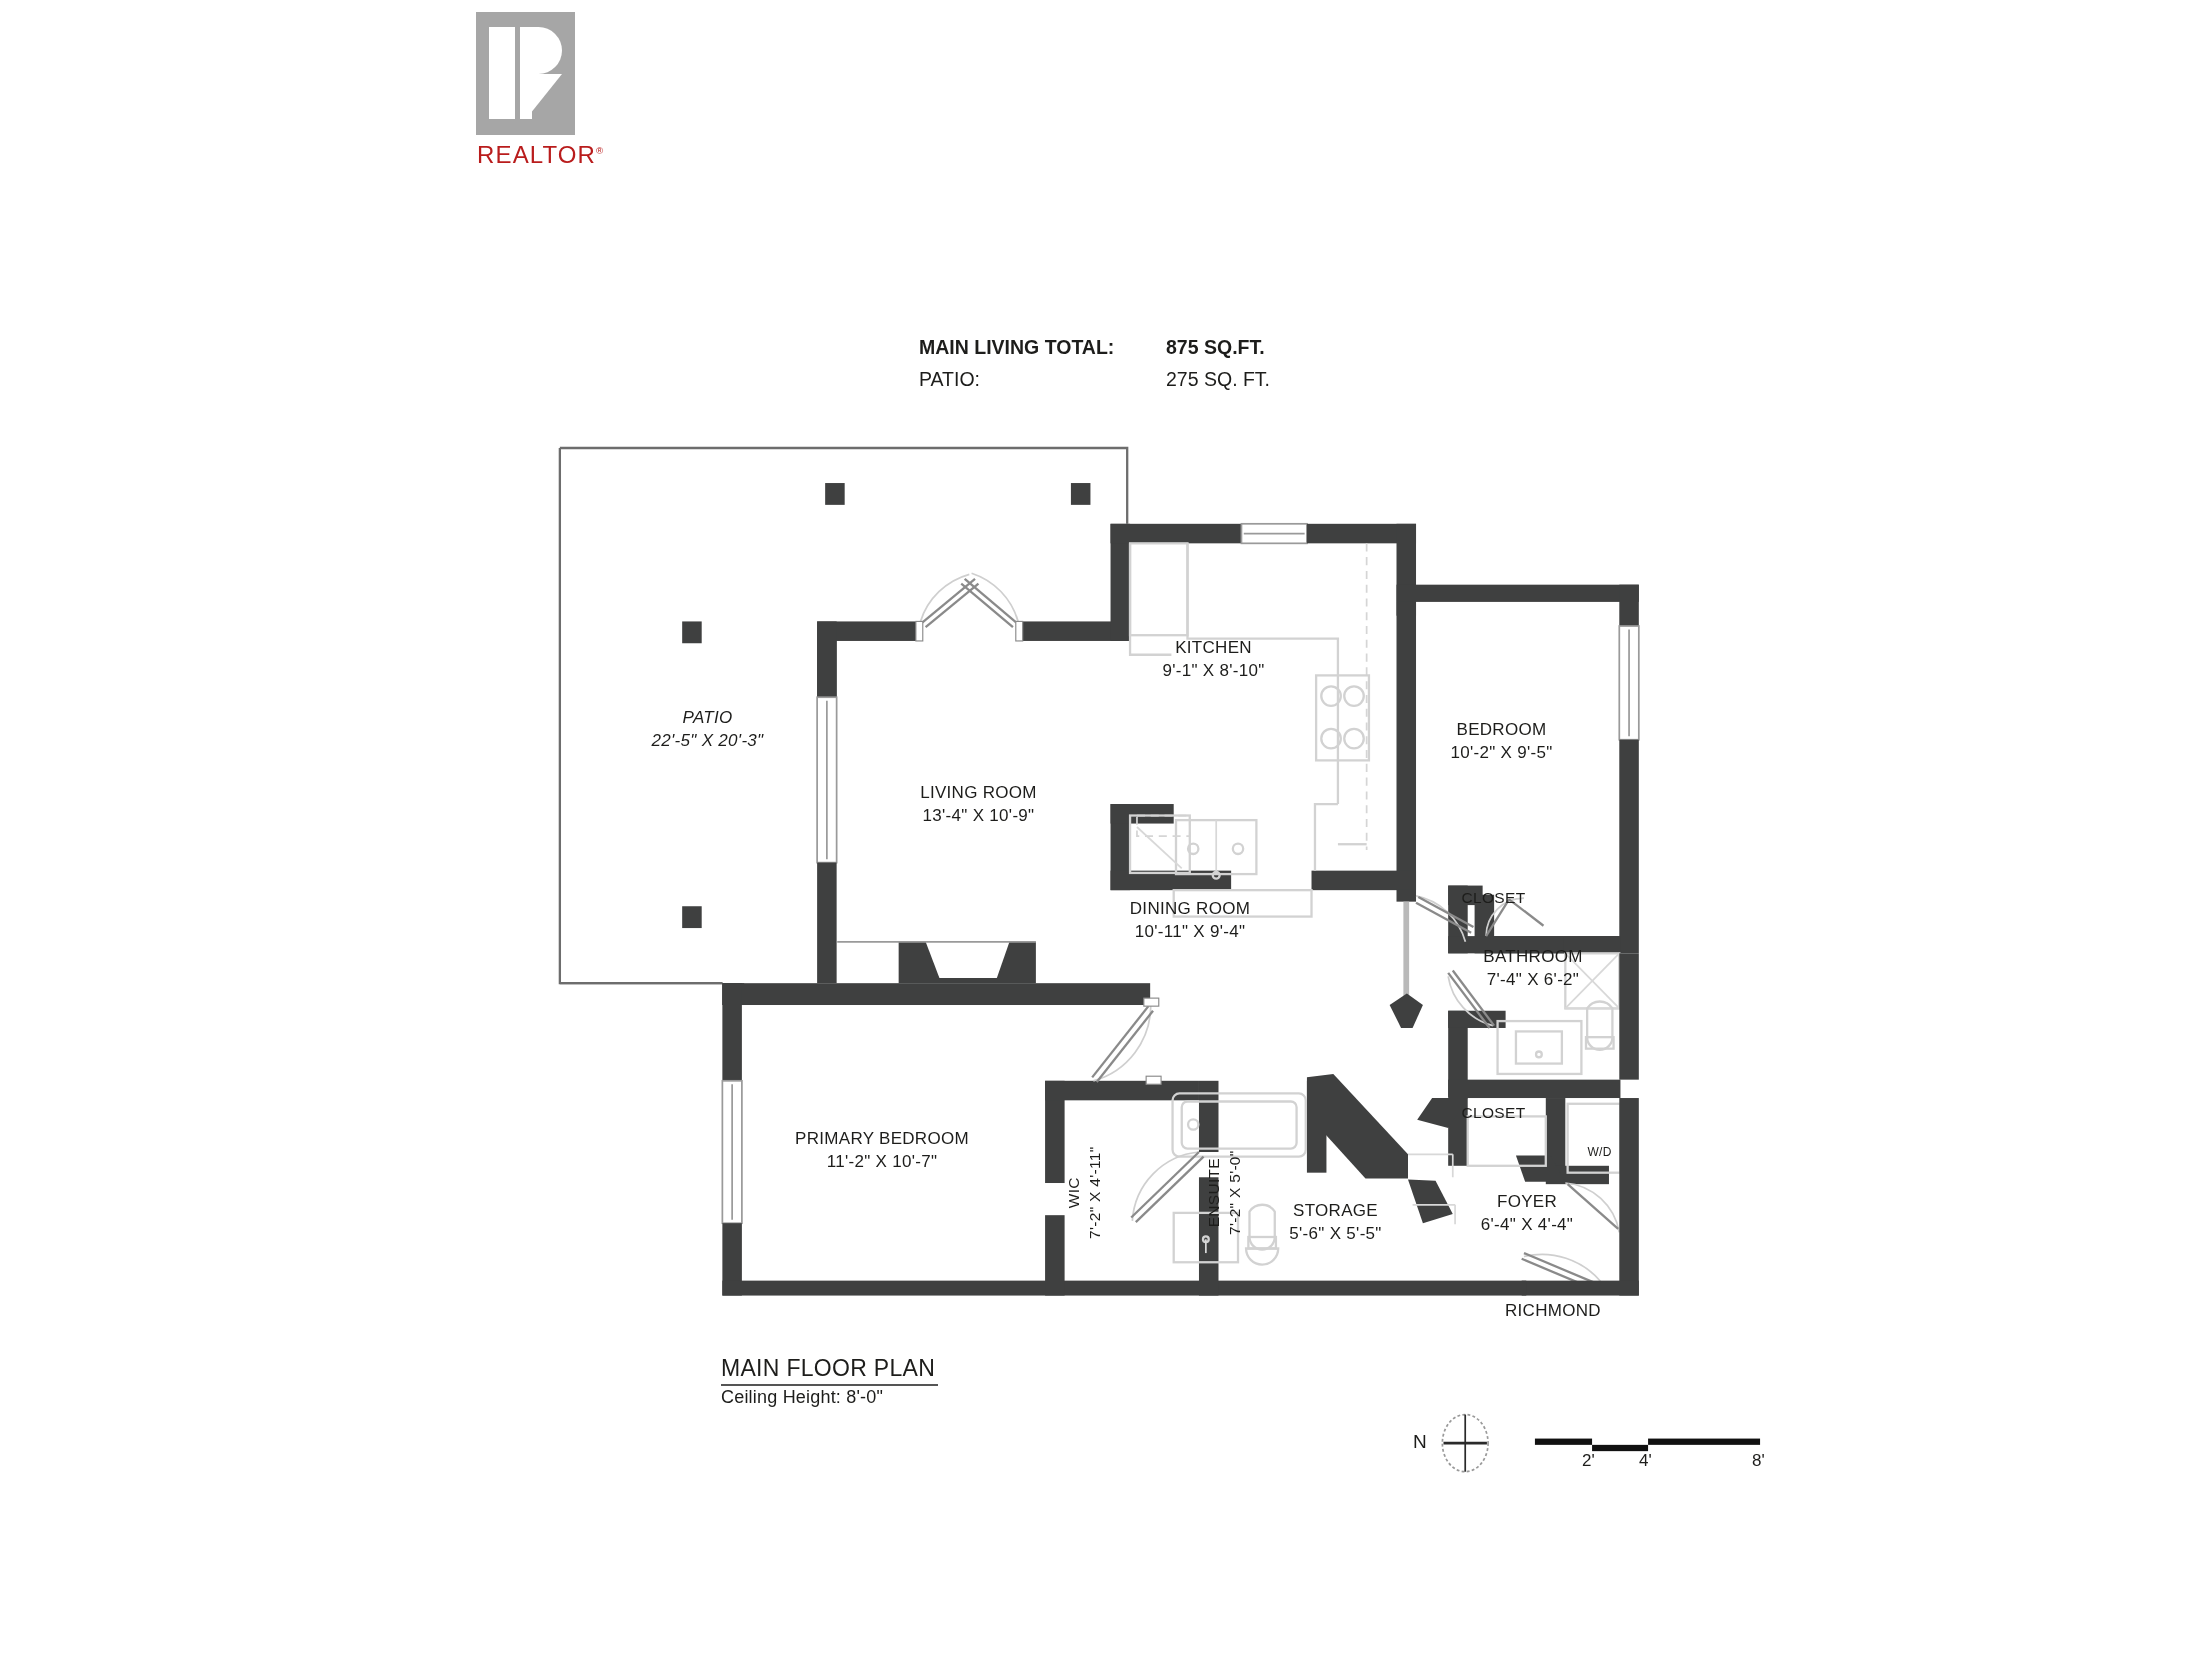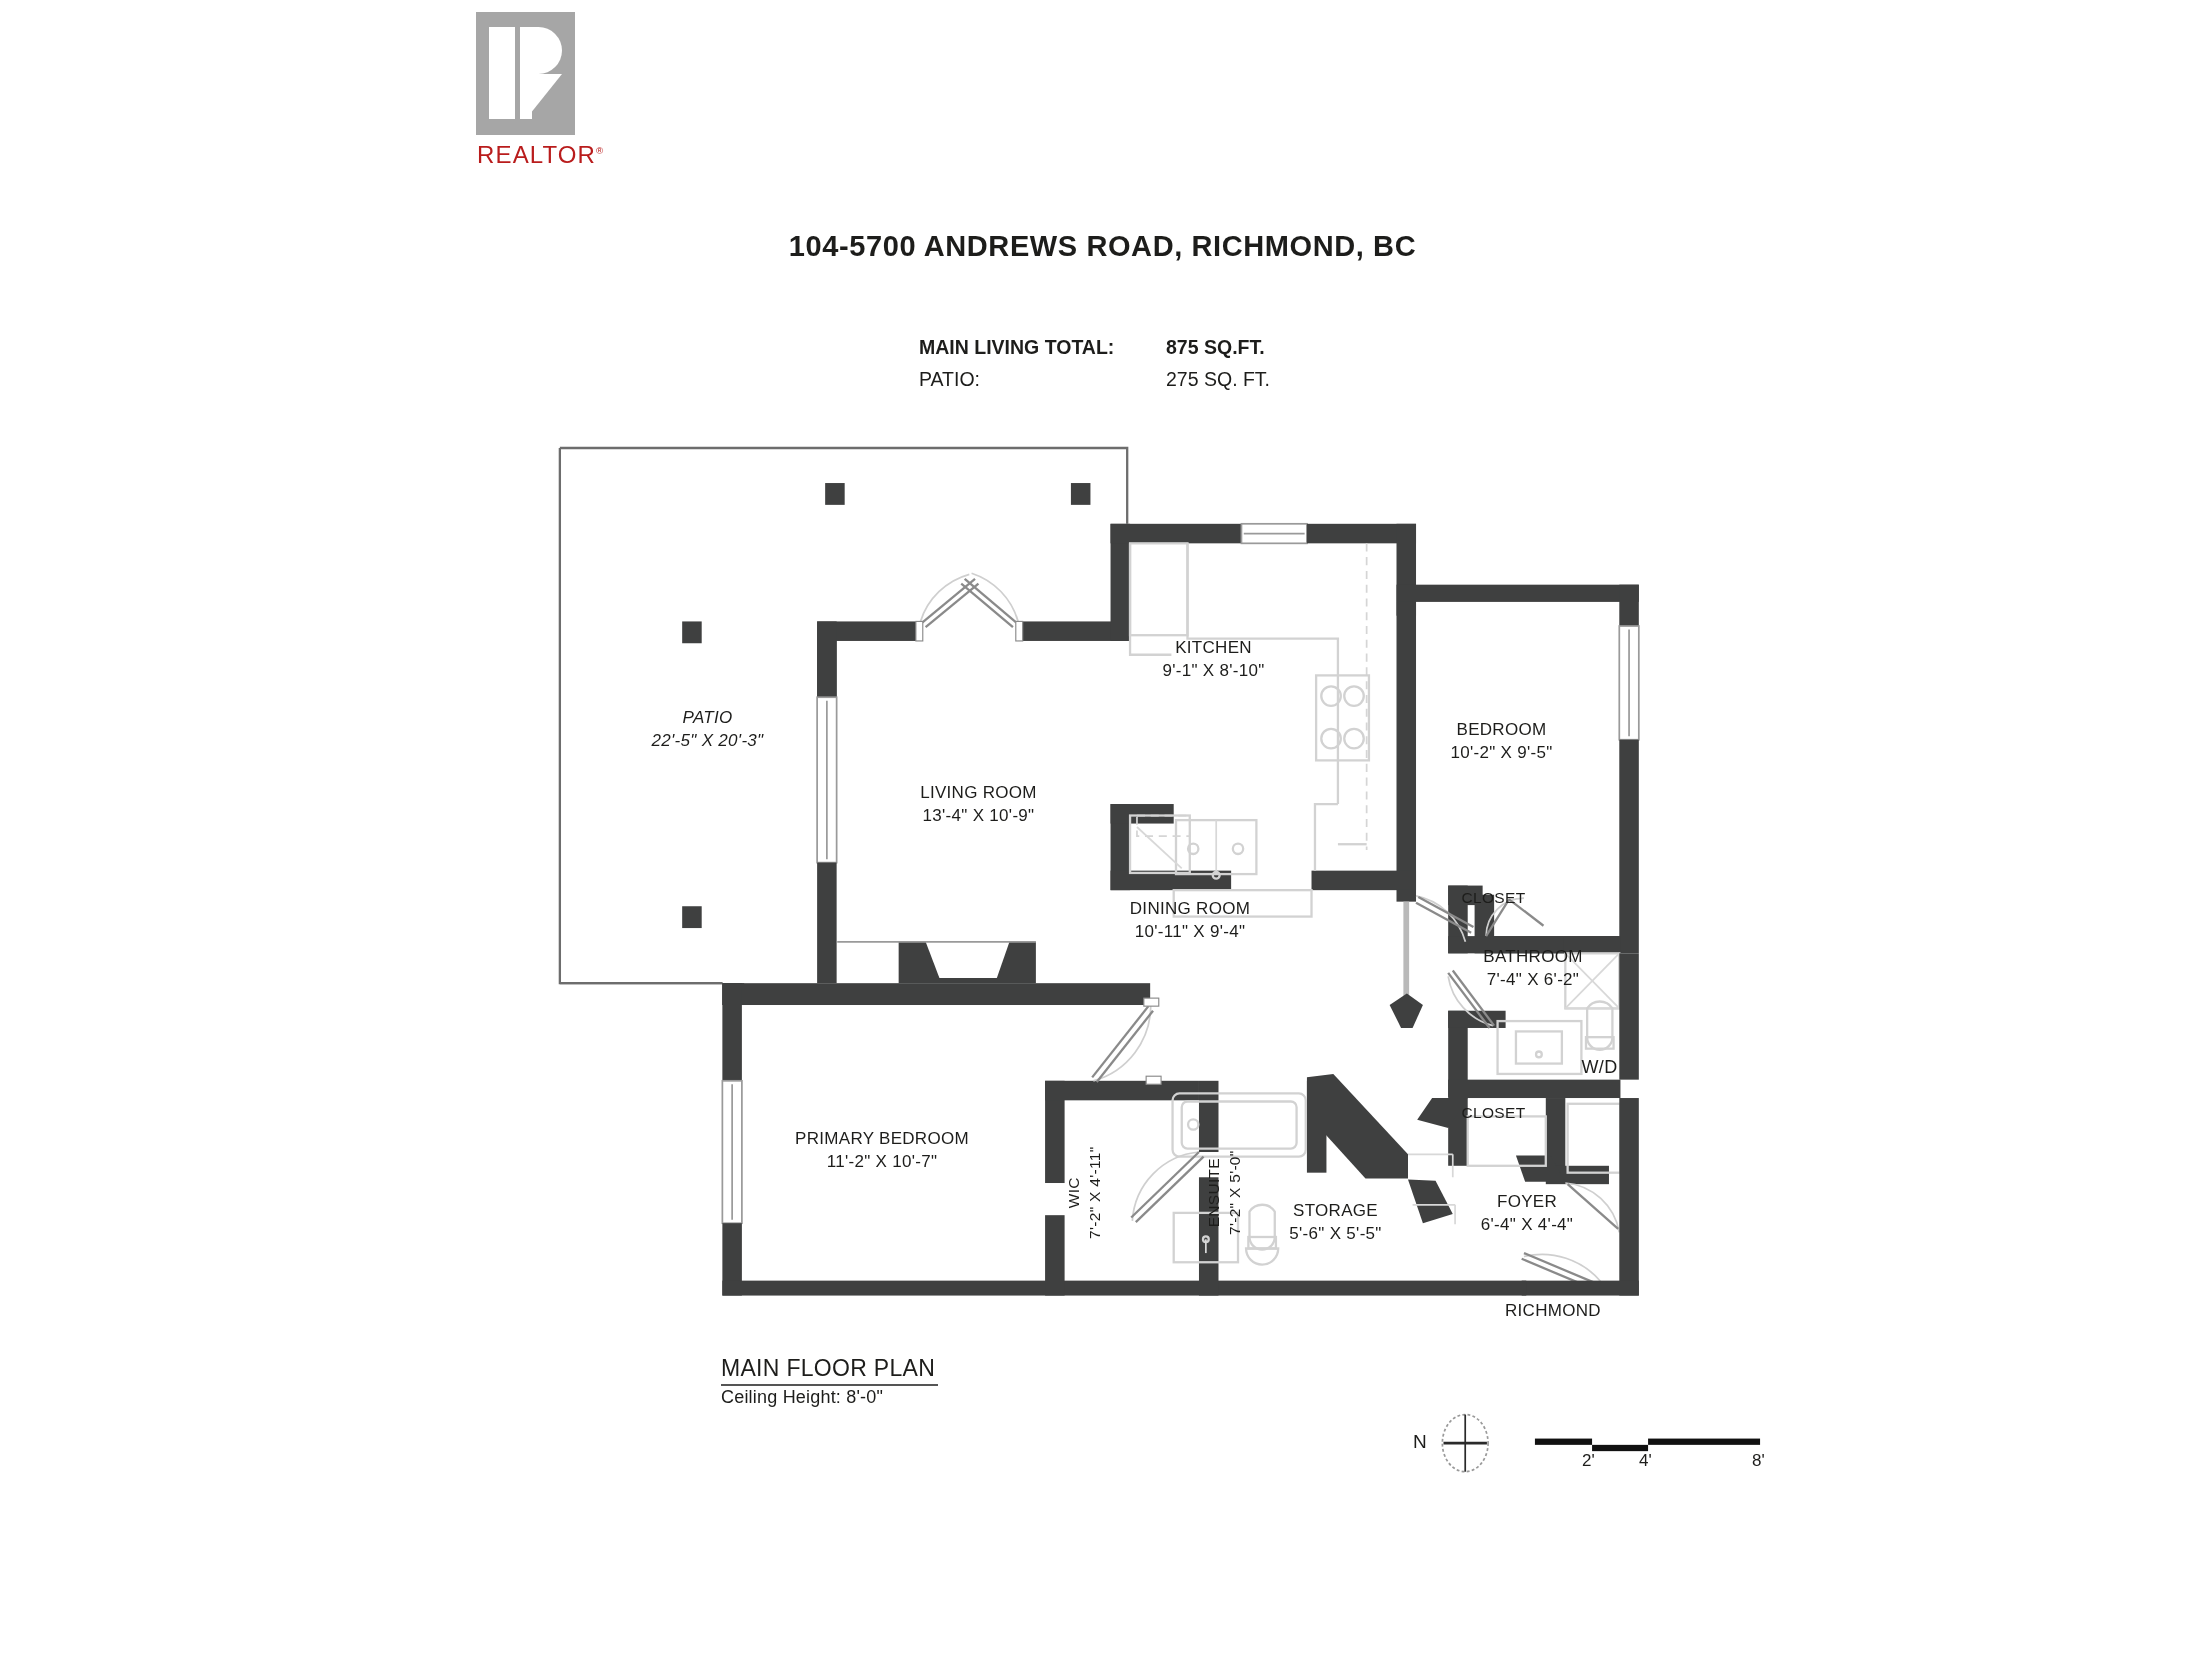--- a/index.html
+++ b/index.html
@@ -88,21 +88,20 @@
   <div id="logo">
     <div class="mark">
       <div class="bar"></div>
       <div class="rdot"></div>
       <div class="rleg2"></div>
       <div class="rleg"></div>
     </div>
     <div class="word"><span>REALTOR</span><sup>®</sup></div>
   </div>
 
-  <div id="title">104-5700 ANDREWS ROAD, RICHMOND, BC</div>
 
   <div id="summary">
     <div class="row">
       <div class="lbl">MAIN LIVING TOTAL:</div>
       <div class="val">875 SQ.FT.</div>
     </div>
     <div class="row">
       <div class="lbl plain">PATIO:</div>
       <div class="val plain">275 SQ. FT.</div>
     </div>
@@ -410,21 +409,21 @@
   </div>
 
   <div class="roomlabel small" style="left:1436px;top:888px;width:115px;">
     <span class="nm">CLOSET</span>
   </div>
 
   <div class="roomlabel small" style="left:1436px;top:1103px;width:115px;">
     <span class="nm">CLOSET</span>
   </div>
 
-  <div class="roomlabel small" style="left:1562px;top:1057px;width:75px;font-size:18px;">
+  <div class="roomlabel small" style="left:1562px;top:1142px;width:75px;font-size:12px;">
     <span class="nm">W/D</span>
   </div>
 
   <div id="entrance">RICHMOND</div>
 
   <div id="footer">
     <div class="fp">MAIN FLOOR PLAN</div>
     <div class="rule"></div>
     <div class="ch">Ceiling Height: 8'-0"</div>
   </div>

